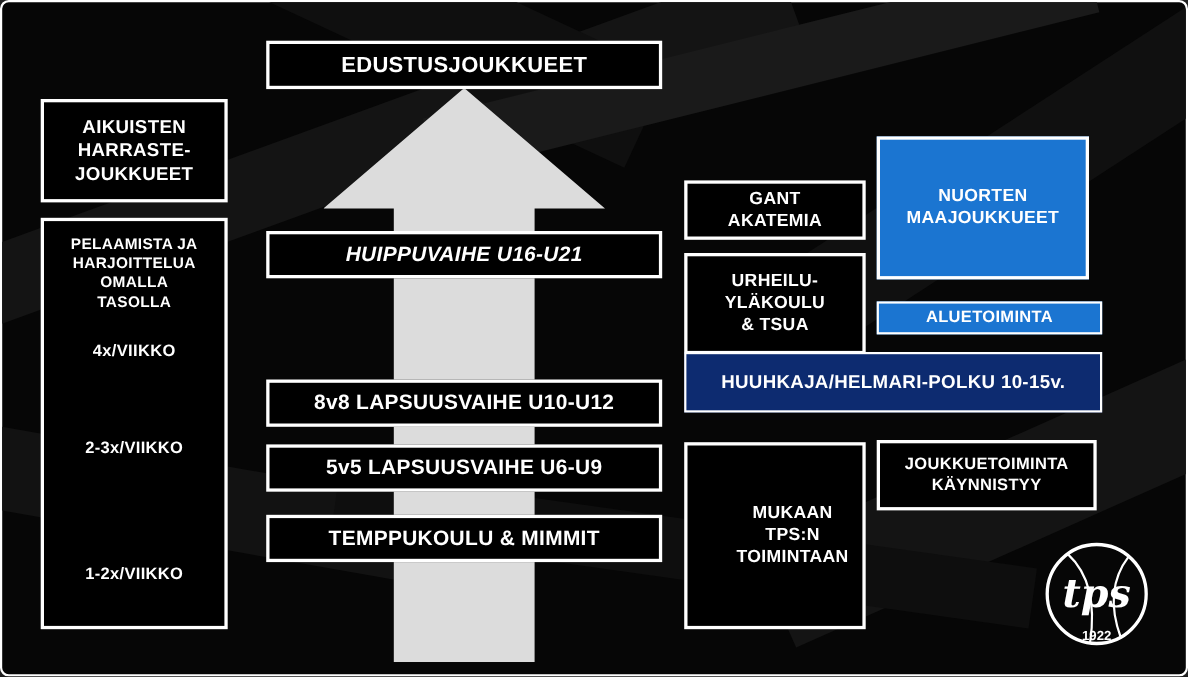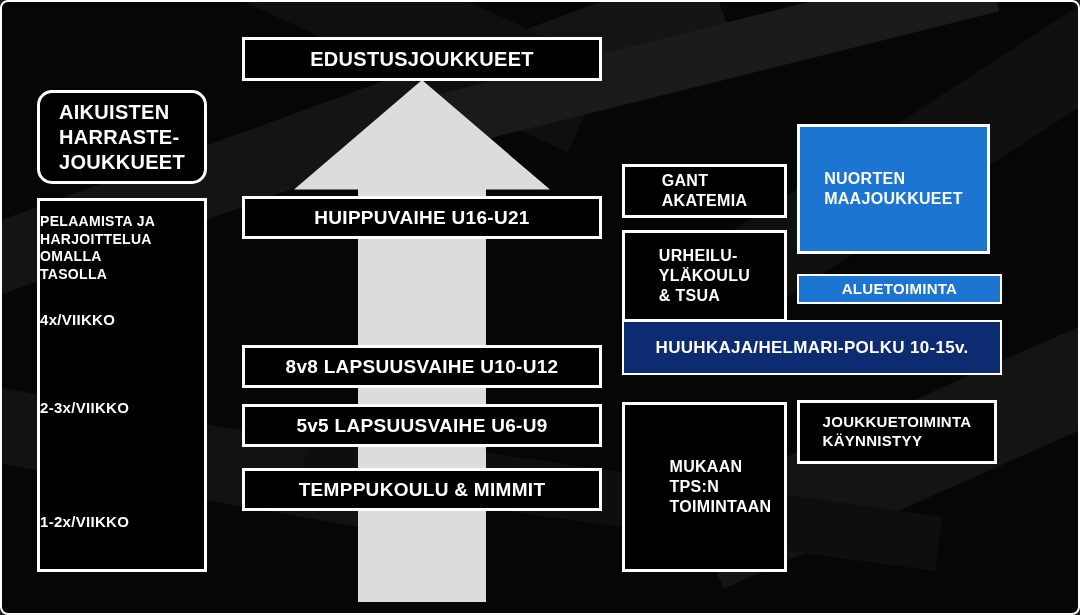--- a/index.html
+++ b/index.html
@@ -26,27 +26,27 @@
   .arrow {
     position:absolute; left:292px; top:78px; width:256px; height:522px;
     background:var(--arrow,#dcdcdc); z-index:1;
     clip-path:polygon(50% 0, 100% 21%, 75% 21%, 75% 100%, 25% 100%, 25% 21%, 0 21%);
   }
 
   .box {
     position:absolute; z-index:2;
     background:#000; border:3px solid #fff; color:#fff;
     display:flex; align-items:center; justify-content:center;
-    font-weight:bold; white-space:pre-line;
+    text-align:center; font-weight:bold; white-space:pre-line;
     line-height:1.25; letter-spacing:0.3px;
   }
 
   .top-box   { left:240px; top:35px;  width:360px; height:44px; font-size:20px; }
 
-  .adult-box { left:35px;  top:88px;  width:170px; height:94px; font-size:20px;border-radius:15px; }
+  .adult-box { left:35px;  top:88px;  width:170px; height:94px; font-size:17px; }
 
   .levels-box{ left:35px;  top:196px; width:170px; height:374px; font-size:14px;
                display:block; }
   .levels-box .heading { position:absolute; left:0; right:0; top:12px;  font-size:14px; }
   .levels-box .f1      { position:absolute; left:0; right:0; top:110px; font-size:15px; }
   .levels-box .f2      { position:absolute; left:0; right:0; top:198px; font-size:15px; }
   .levels-box .f3      { position:absolute; left:0; right:0; top:312px; font-size:15px; }
 
   .path-box  { left:240px; width:360px; height:43px; font-size:19px; }
 
@@ -91,21 +91,21 @@
   <div class="box levels-box">
     <div class="heading">PELAAMISTA JA
 HARJOITTELUA
 OMALLA
 TASOLLA</div>
     <div class="f1">4x/VIIKKO</div>
     <div class="f2">2-3x/VIIKKO</div>
     <div class="f3">1-2x/VIIKKO</div>
   </div>
 
-  <div class="box path-box" style="top:194px;">
+  <div class="box path-box" style="top:208px;font-style:italic;">
     <span>HUIPPUVAIHE U16-U21</span>
   </div>
   <div class="box path-box" style="top:343px;">
     <span>8v8 LAPSUUSVAIHE U10-U12</span>
   </div>
   <div class="box path-box" style="top:402px;">
     <span>5v5 LAPSUUSVAIHE U6-U9</span>
   </div>
   <div class="box path-box" style="top:466px;">
     <span>TEMPPUKOULU &amp; MIMMIT</span>
@@ -139,14 +139,23 @@
     <span>MUKAAN
 TPS:N
 TOIMINTAAN</span>
   </div>
 
   <div class="box joukkue-box">
     <span>JOUKKUETOIMINTA
 KÄYNNISTYY</span>
   </div>
 
+  <div class="logo">
+    <svg width="100" height="112" viewBox="0 0 100 112">
+      <circle cx="50" cy="52" r="45" fill="none" stroke="#ffffff" stroke-width="3"></circle>
+      <path d="M 24 16 Q 52 42 44 96" fill="none" stroke="#ffffff" stroke-width="2"></path>
+      <path d="M 79 18 Q 56 48 72 92" fill="none" stroke="#ffffff" stroke-width="2"></path>
+      <text x="50" y="64" text-anchor="middle" fill="#ffffff" font-family="DejaVu Serif, serif" font-style="italic" font-weight="bold" font-size="36">tps</text>
+      <text x="50" y="94" text-anchor="middle" fill="#ffffff" font-family="Liberation Sans, sans-serif" font-weight="bold" font-size="12">1922</text>
+    </svg>
+  </div>
 
 </div>
 
 </body></html>

